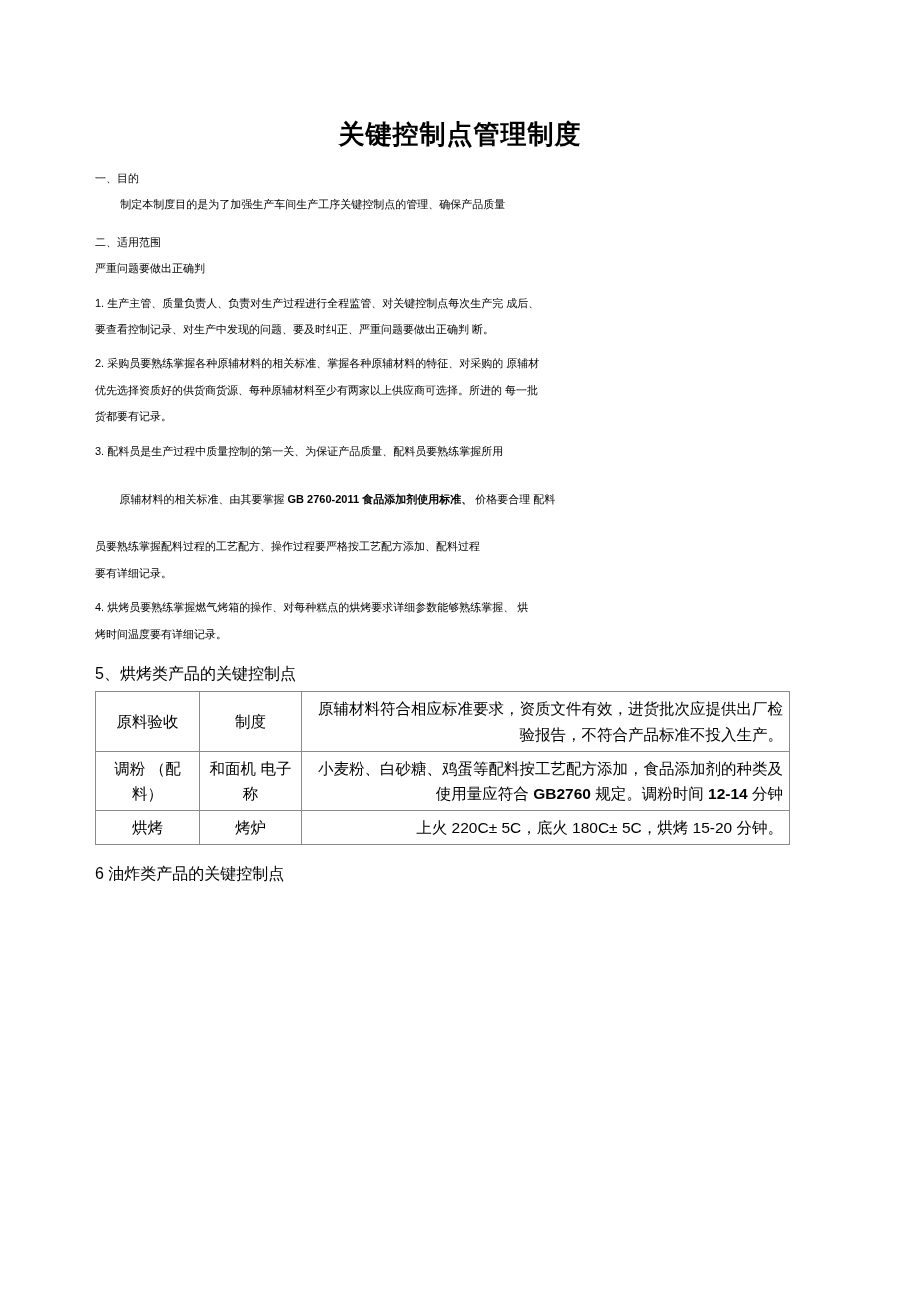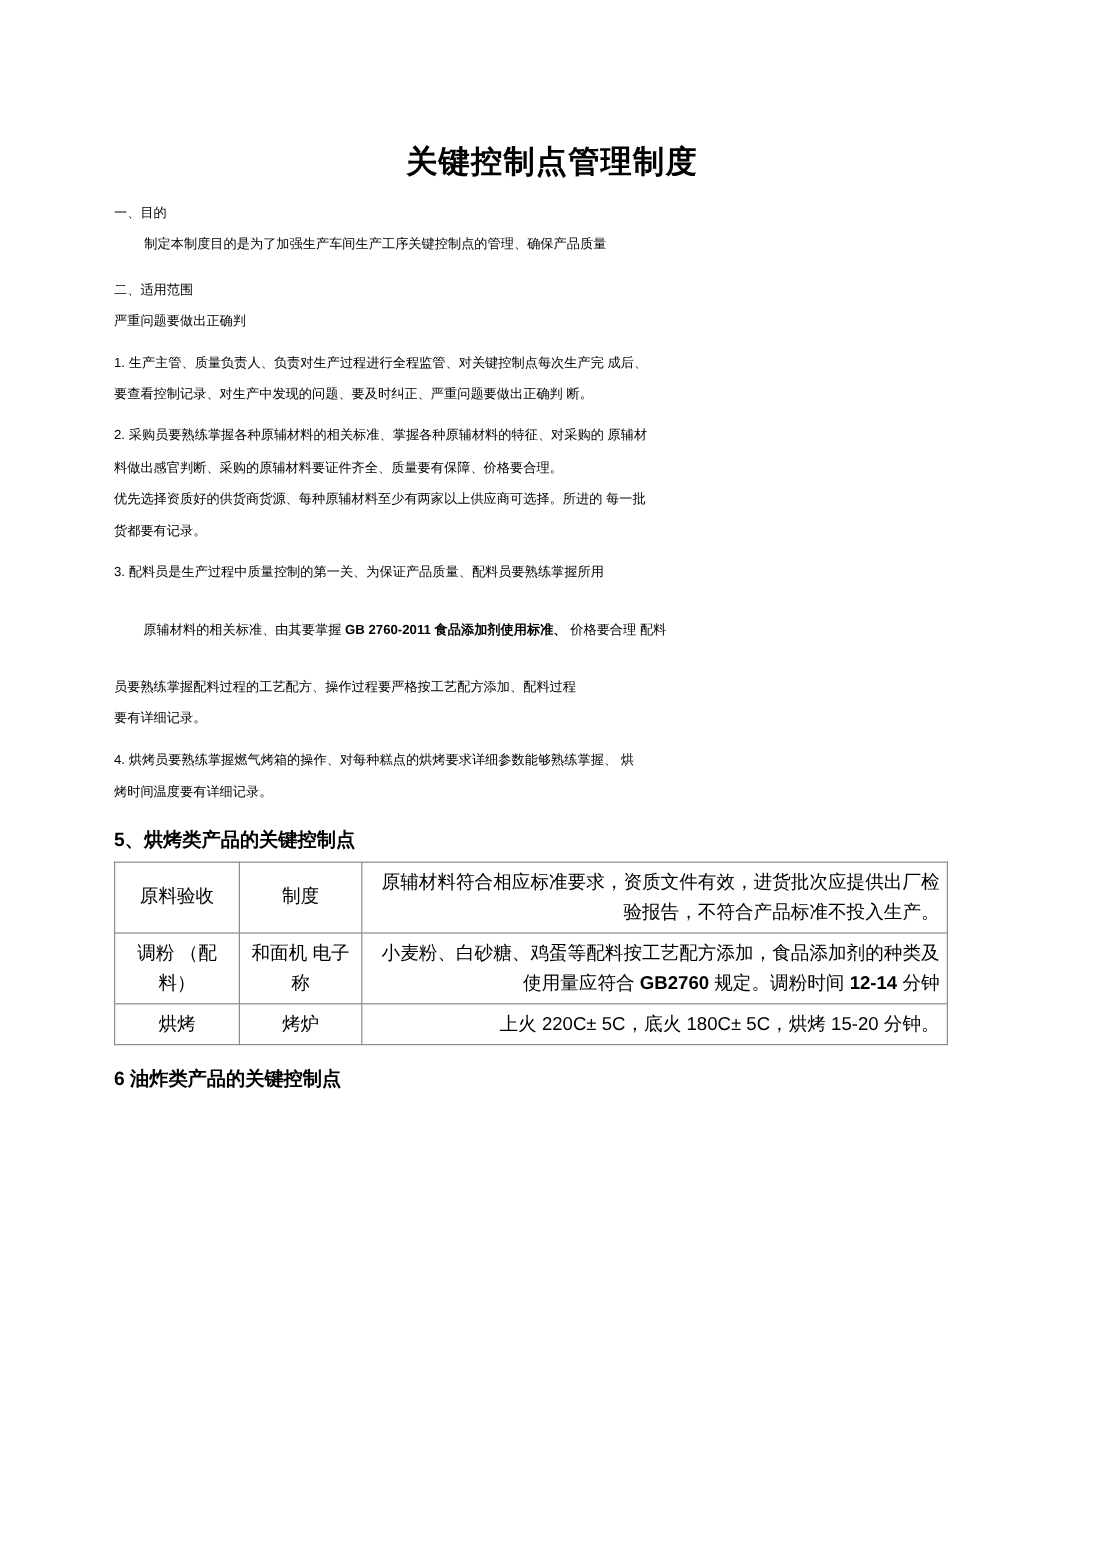--- a/index.html
+++ b/index.html
@@ -53,21 +53,21 @@
   .para.indent {
     text-indent: 2.3em;
   }
 
   .bold-underline {
     font-weight: bold;
   }
 
   .section-label {
     font-size: 16px;
-    font-weight: bold;
+    font-weight: normal;
     margin: 0;
     padding-top: 15px;
     line-height: 1.7;
   }
 
   table.cp {
     border-collapse: collapse;
     width: 694px;
     margin-top: 4px;
     table-layout: fixed;
@@ -115,21 +115,20 @@
       <p class="para indent tight">制定本制度目的是为了加强生产车间生产工序关键控制点的管理、确保产品质量</p>
 
       <p class="para heading">二、适用范围</p>
       <p class="para tight">严重问题要做出正确判</p>
 
 
       <p class="para">1. 生产主管、质量负责人、负责对生产过程进行全程监管、对关键控制点每次生产完 成后、</p>
       <p class="para tight">要查看控制记录、对生产中发现的问题、要及时纠正、严重问题要做出正确判 断。</p>
 
       <p class="para">2. 采购员要熟练掌握各种原辅材料的相关标准、掌握各种原辅材料的特征、对采购的 原辅材</p>
-      <p class="para tight">料做出感官判断、采购的原辅材料要证件齐全、质量要有保障、价格要合理。</p>
       <p class="para tight">优先选择资质好的供货商货源、每种原辅材料至少有两家以上供应商可选择。所进的 每一批</p>
       <p class="para tight">货都要有记录。</p>
 
       <p class="para">3. 配料员是生产过程中质量控制的第一关、为保证产品质量、配料员要熟练掌握所用</p>
       <p class="para tight">
         <span>原辅材料的相关标准、由其要掌握 </span><span class="bold-underline">GB 2760-2011 食品添加剂使用标准、</span><span> 价格要合理 配料</span>
       </p>
       <p class="para tight">员要熟练掌握配料过程的工艺配方、操作过程要严格按工艺配方添加、配料过程</p>
       <p class="para tight">要有详细记录。</p>
 

